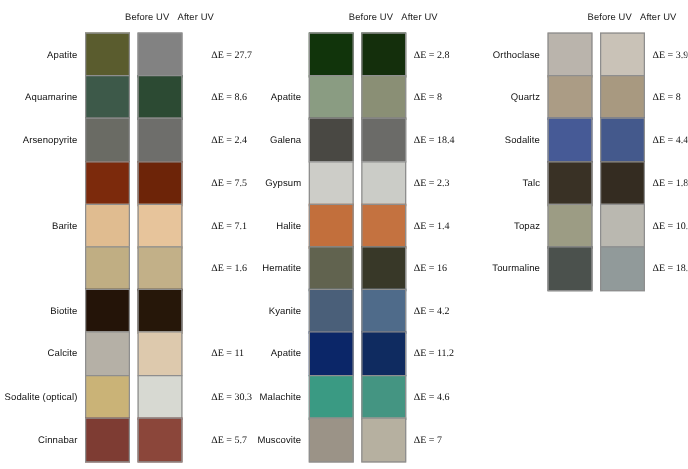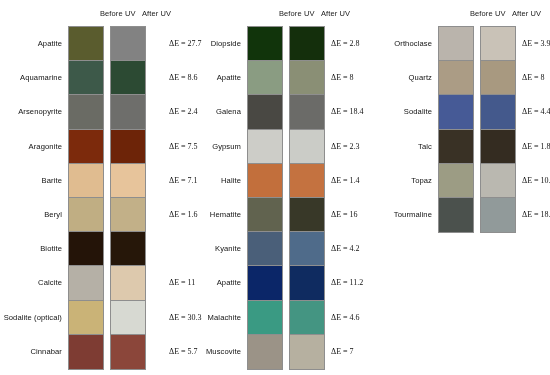--- a/index.html
+++ b/index.html
@@ -117,33 +117,31 @@
         <div class="swatch sw-after" style="background: rgb(44, 74, 51);"></div>
         <div class="delta">ΔE = 8.6</div>
       </div>
       <div class="row" style="top: 94.4px;">
         <div class="row-name">Arsenopyrite</div>
         <div class="swatch sw-before" style="background: rgb(106, 107, 100);"></div>
         <div class="swatch sw-after" style="background: rgb(110, 110, 107);"></div>
         <div class="delta">ΔE = 2.4</div>
       </div>
       <div class="row" style="top: 128.6px;">
-        <div class="row-name">Aragonite</div>
         <div class="swatch sw-before" style="background: rgb(124, 42, 12);"></div>
         <div class="swatch sw-after" style="background: rgb(109, 36, 8);"></div>
         <div class="delta">ΔE = 7.5</div>
       </div>
       <div class="row" style="top: 162.8px;">
         <div class="row-name">Barite</div>
         <div class="swatch sw-before" style="background: rgb(224, 188, 144);"></div>
         <div class="swatch sw-after" style="background: rgb(231, 196, 155);"></div>
         <div class="delta">ΔE = 7.1</div>
       </div>
       <div class="row" style="top: 197px;">
-        <div class="row-name">Beryl</div>
         <div class="swatch sw-before" style="background: rgb(192, 174, 131);"></div>
         <div class="swatch sw-after" style="background: rgb(194, 176, 136);"></div>
         <div class="delta">ΔE = 1.6</div>
       </div>
       <div class="row" style="top: 231.2px;">
         <div class="row-name">Biotite</div>
         <div class="swatch sw-before" style="background: rgb(36, 20, 8);"></div>
         <div class="swatch sw-after" style="background: rgb(38, 23, 9);"></div>
       </div>
       <div class="row" style="top: 265.4px;">
@@ -163,21 +161,20 @@
         <div class="swatch sw-before" style="background: rgb(126, 60, 51);"></div>
         <div class="swatch sw-after" style="background: rgb(139, 70, 58);"></div>
         <div class="delta">ΔE = 5.7</div>
       </div>
     </div>
 
   <div class="column col-2">
     <div class="col-header hdr-before">Before UV</div>
     <div class="col-header hdr-after">After UV</div>
   <div class="row" style="top: 26px;">
-        <div class="row-name">Diopside</div>
         <div class="swatch sw-before" style="background: rgb(17, 52, 11);"></div>
         <div class="swatch sw-after" style="background: rgb(20, 47, 12);"></div>
         <div class="delta">ΔE = 2.8</div>
       </div>
       <div class="row" style="top: 60.2px;">
         <div class="row-name">Apatite</div>
         <div class="swatch sw-before" style="background: rgb(138, 156, 130);"></div>
         <div class="swatch sw-after" style="background: rgb(138, 143, 117);"></div>
         <div class="delta">ΔE = 8</div>
       </div>

